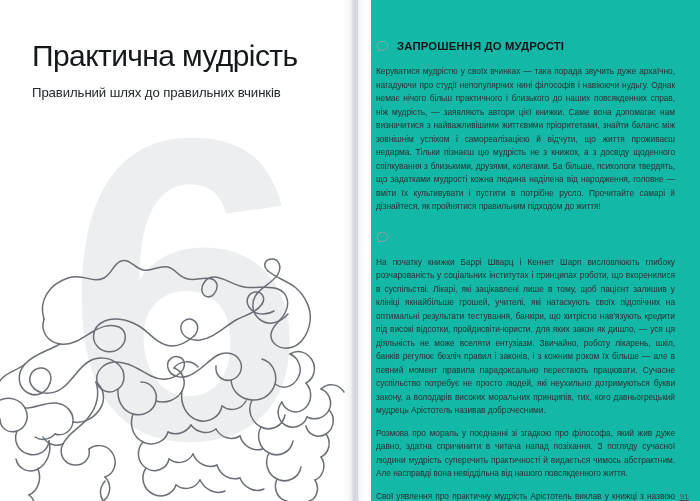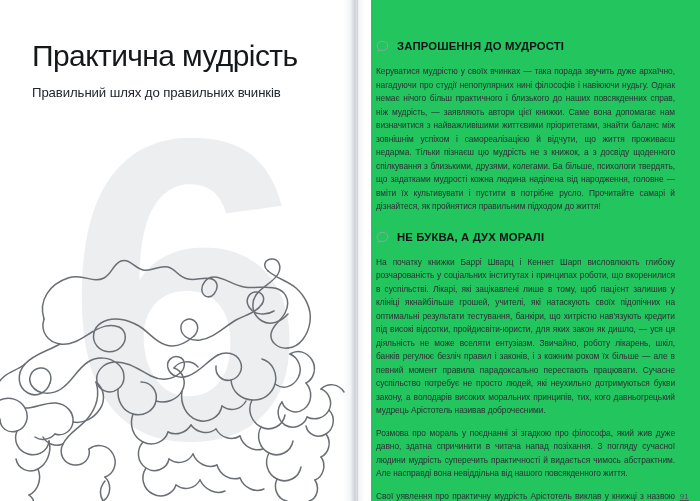--- a/index.html
+++ b/index.html
@@ -115,21 +115,21 @@
     z-index: 7;
   }
 
   
   .right-page {
     position: absolute;
     left: 371px;
     top: 0;
     width: 329px;
     height: 501px;
-    background: #22c55e;
+    background: #14b8a6;
     z-index: 5;
   }
   .article {
     position: absolute;
     left: 5px;
     top: 40px;
     width: 303px;
   }
   .section { margin-bottom: 4px; }
   .section-head {
@@ -269,21 +269,20 @@
         <p class="para">Керуватися мудрістю у своїх вчинках — така порада звучить дуже архаїчно, нагадуючи про студії непопулярних нині філософів і навіюючи нудьгу. Однак немає нічого більш практичного і близького до наших повсякденних справ, ніж мудрість, — заявляють автори цієї книжки. Саме вона допомагає нам визначитися з найважливішими життєвими пріоритетами, знайти баланс між зовнішнім успіхом і самореалізацією й відчути, що життя проживаєш недарма. Тільки пізнаєш цю мудрість не з книжок, а з досвіду щоденного спілкування з близькими, друзями, колегами. Ба більше, психологи твердять, що задатками мудрості кожна людина наділена від народження, головне — вміти їх культивувати і пустити в потрібне русло. Прочитайте самарі й дізнайтеся, як пройнятися правильним підходом до життя!</p>
       </div>
 
       <div class="section-gap"></div>
 
       <div class="section">
         <div class="section-head">
           <svg class="bubble-icon" viewBox="0 0 14 14" fill="none" stroke="#9aa0a6" stroke-width="1">
             <path d="M7 1.4 C 10.3 1.4 12.7 3.6 12.7 6.3 C 12.7 9 10.3 11.2 7 11.2 C 6.2 11.2 5.5 11.1 4.8 10.9 L 2.6 12.2 L 3.3 10.2 C 2 9.3 1.3 7.9 1.3 6.3 C 1.3 3.6 3.7 1.4 7 1.4 Z"></path>
           </svg>
-          <div class="section-title">НЕ БУКВА, А ДУХ МОРАЛІ</div>
         </div>
         <p class="para">На початку книжки Баррі Шварц і Кеннет Шарп висловлюють глибоку розчарованість у соціальних інститутах і принципах роботи, що вкоренилися в суспільстві. Лікарі, які зацікавлені лише в тому, щоб пацієнт залишив у клініці якнайбільше грошей, учителі, які натаскують своїх підопічних на оптимальні результати тестування, банкіри, що хитрістю нав'язують кредити під високі відсотки, пройдисвіти-юристи, для яких закон як дишло, — уся ця діяльність не може вселяти ентузіазм. Звичайно, роботу лікарень, шкіл, банків регулює безліч правил і законів, і з кожним роком їх більше — але в певний момент правила парадоксально перестають працювати. Сучасне суспільство потребує не просто людей, які неухильно дотримуються букви закону, а володарів високих моральних принципів, тих, кого давньогрецький мудрець Арістотель називав доброчесними.</p>
         <p class="para">Розмова про мораль у поєднанні зі згадкою про філософа, який жив дуже давно, здатна спричинити в читача напад позіхання. З погляду сучасної людини мудрість суперечить практичності й видається чимось абстрактним. Але насправді вона невіддільна від нашого повсякденного життя.</p>
         <p class="para">Свої уявлення про практичну мудрість Арістотель виклав у книжці з назвою «Нікомахова етика». У певному сенсі він був основоположником</p>
       </div>
 
     </div>
 
     <div class="page-number">91</div>
   </div>

